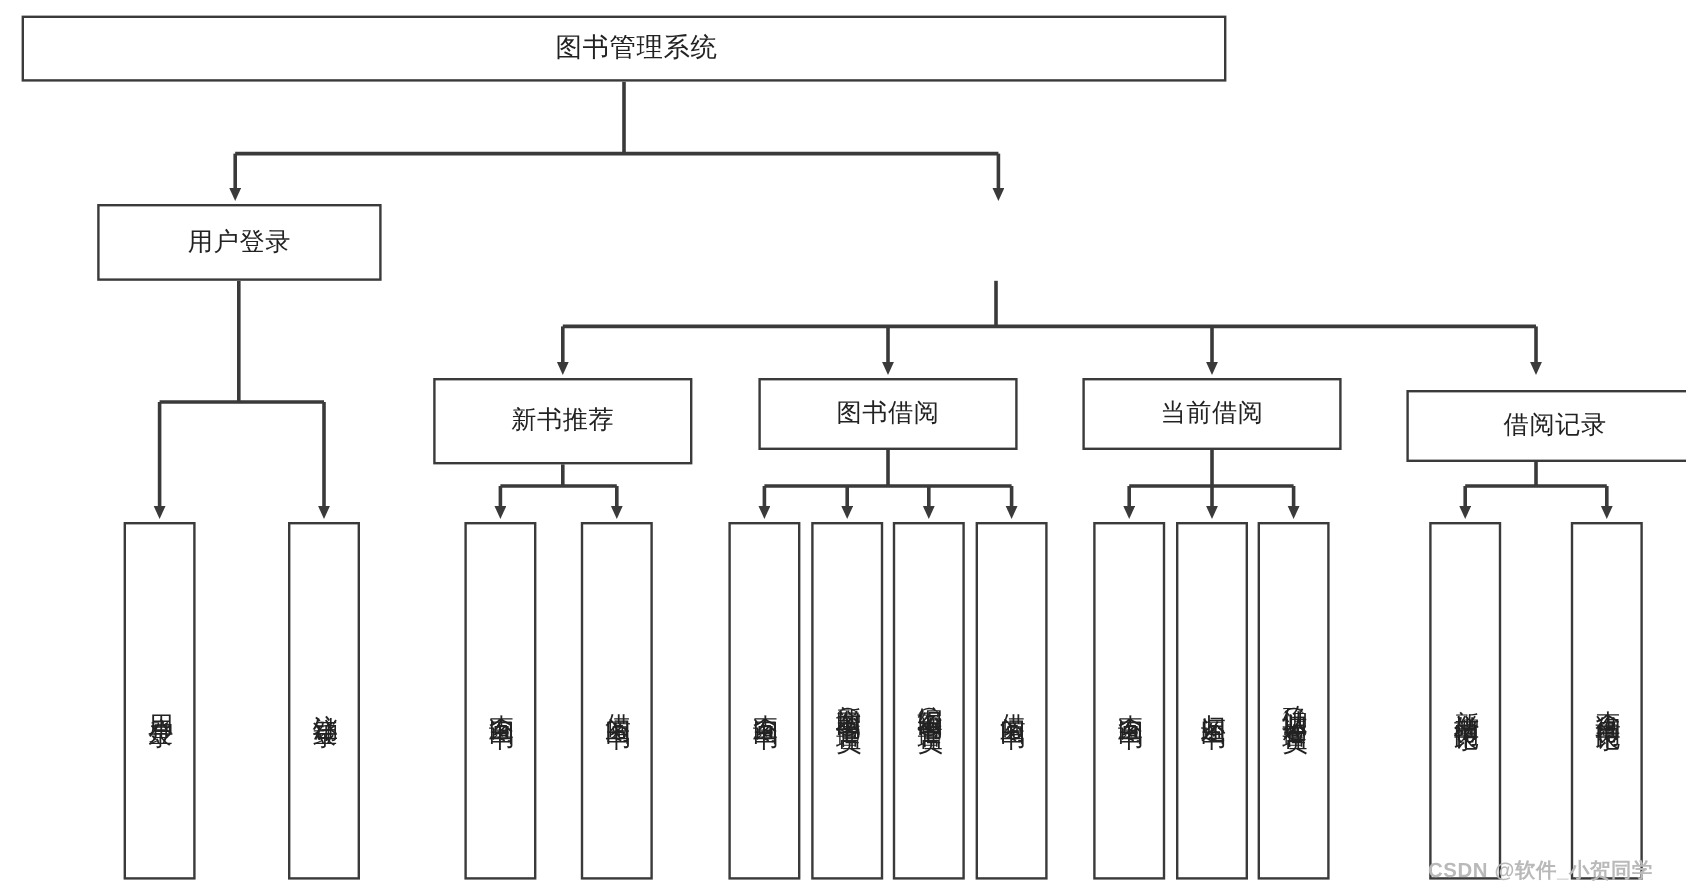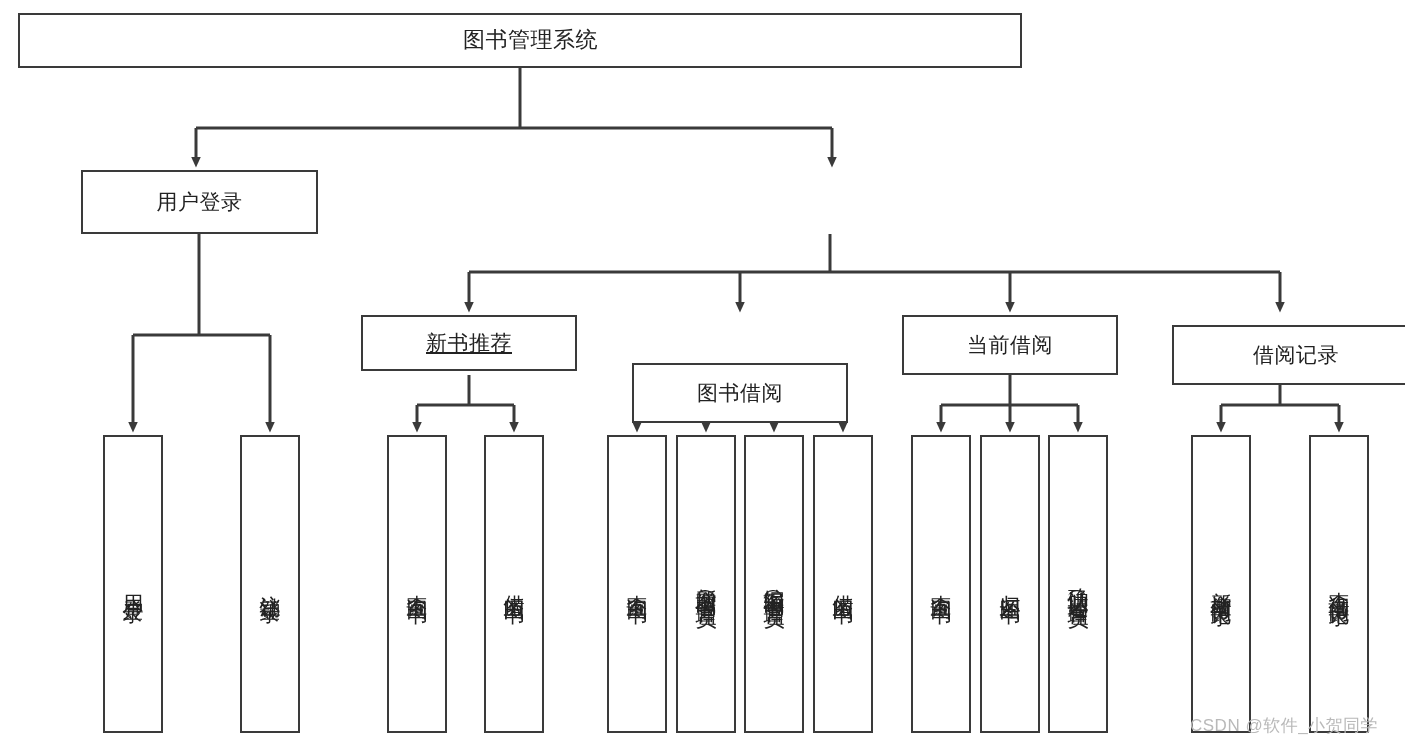--- a/index.html
+++ b/index.html
@@ -122,24 +122,24 @@
   </svg>
 
   <div class="node node-h node-root" style="left:18px; top:13px; width:1004px; height:55px;">
     <span>图书管理系统</span>
   </div>
 
   <div class="node node-h" style="left:81px; top:170px; width:237px; height:64px;">
     <span>用户登录</span>
   </div>
 
-  <div class="node node-h" style="left:361px; top:315px; width:216px; height:56px;text-decoration:underline;">
+  <div class="node node-h" style="left:361px; top:315px; width:216px; height:72px;">
     <span>新书推荐</span>
   </div>
-  <div class="node node-h" style="left:632px; top:315px; width:216px; height:60px;margin-top:48px;">
+  <div class="node node-h" style="left:632px; top:315px; width:216px; height:60px;">
     <span>图书借阅</span>
   </div>
   <div class="node node-h" style="left:902px; top:315px; width:216px; height:60px;justify-content:center;">
     <span>当前借阅</span>
   </div>
   <div class="node node-h" style="left:1172px; top:325px; width:248px; height:60px;">
     <span>借阅记录</span>
   </div>
 
   <div class="node node-v" style="left:103px; top:435px; width:60px; height:298px;">
@@ -179,15 +179,15 @@
     <span class="vtext">确认归还（管理员）</span>
   </div>
 
   <div class="node node-v" style="left:1191px; top:435px; width:60px; height:298px;">
     <span class="vtext">新增借阅记录</span>
   </div>
   <div class="node node-v" style="left:1309px; top:435px; width:60px; height:298px;">
     <span class="vtext">查询借阅记录</span>
   </div>
 
-  <div class="watermark" style="left:1190px; top:714px;">CSDN @软件_小贺同学</div>
+  <div class="watermark" style="left:1190px; top:714px;font-weight:bold;">CSDN @软件_小贺同学</div>
 
 </div>
 
 </body></html>

